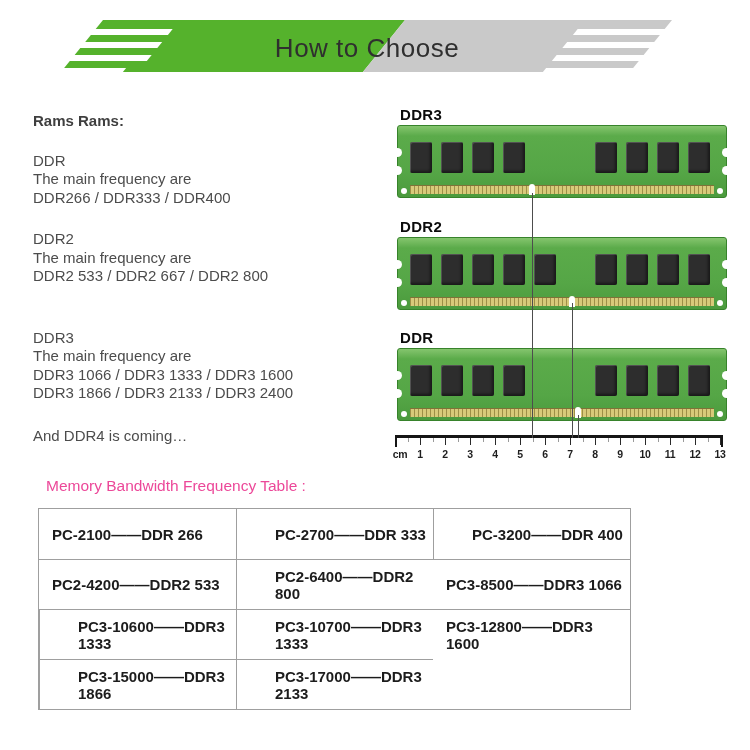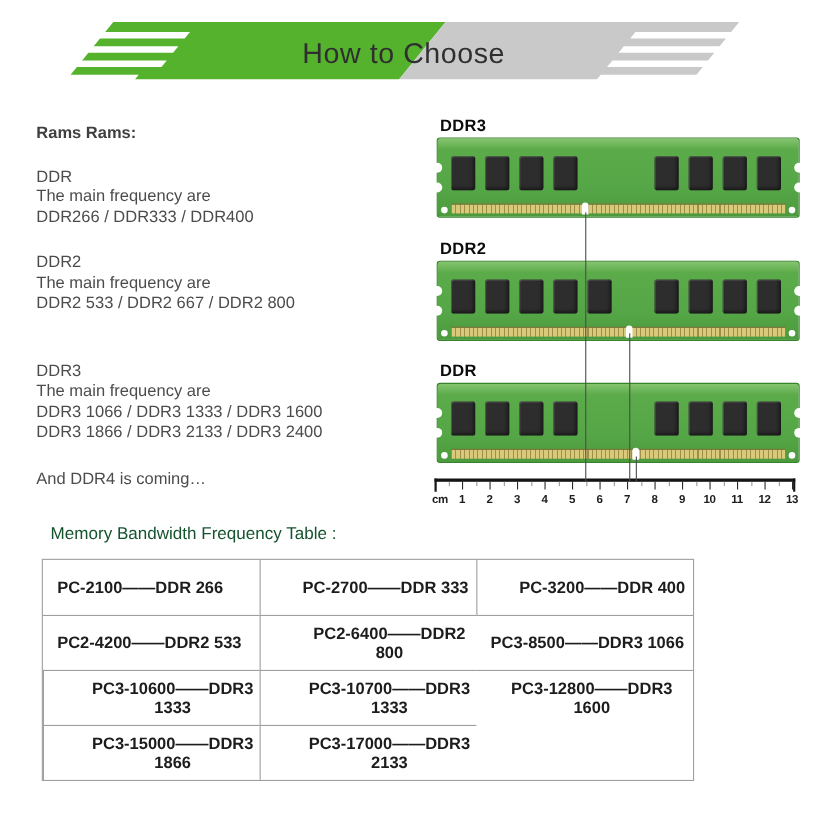--- a/index.html
+++ b/index.html
@@ -49,27 +49,27 @@
   .pointer{position:absolute;width:1px;background:#4d4d4d;z-index:5;}
   
   .ruler{position:absolute;left:0;top:335px;width:336px;height:30px;}
   .ruler-line{position:absolute;left:2px;width:328px;top:0;height:3px;background:#151515;}
   .cap{position:absolute;top:0;width:2px;height:12px;background:#151515;}
   .tick{position:absolute;top:3px;width:1px;height:7px;background:#2a2a2a;}
   .mtick{position:absolute;top:3px;width:1px;height:4px;background:#9a9a9a;}
   .rlabel{position:absolute;top:13px;width:22px;margin-left:-11px;text-align:center;
     font-size:10.5px;font-weight:bold;color:#1e1e1e;letter-spacing:-.3px;}
   
-  .table-caption{position:absolute;left:46px;top:477px;font-size:15.5px;color:#14532d;}
+  .table-caption{position:absolute;left:46px;top:477px;font-size:15.5px;color:#ec4899;}
   .freq-table{position:absolute;left:38px;top:508px;width:593px;display:grid;
     grid-template-columns:1fr 1fr 1fr;border:1px solid var(--table-border);box-sizing:border-box;background:#fff;}
   .cell{height:50px;display:flex;align-items:center;padding-left:13px;box-sizing:border-box;
     font-size:15px;font-weight:bold;color:#1c1c1c;}
   .cell.bl{border-left:1px solid var(--table-border);padding-left:38px;}
-  .cell.bt{border-top:1px solid var(--table-border);text-align:center;}
+  .cell.bt{border-top:1px solid var(--table-border);}
 </style>
 </head>
 <body style="--banner-green: #55b22c; --banner-gray: #c9c9c9;">
 
 <div class="banner">
   <div class="bskew">
     <div class="bgreen"></div>
     <div class="bgray"></div>
     <div class="slit l" style="top:9px"></div>
     <div class="slit l" style="top:22px"></div>

